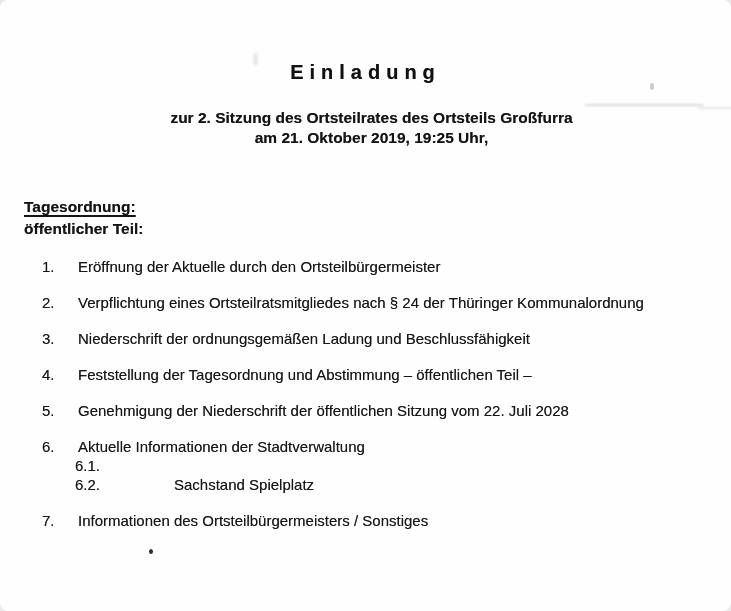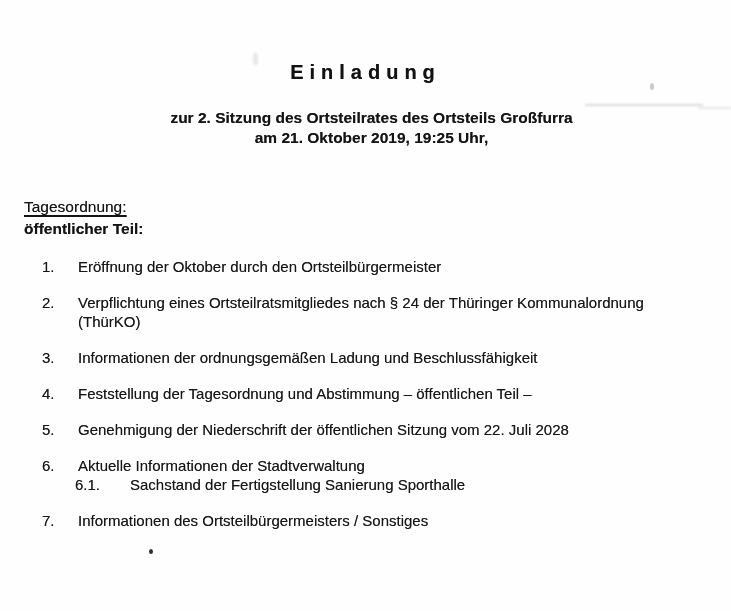--- a/index.html
+++ b/index.html
@@ -5,20 +5,21 @@
   html,body { margin:0; padding:0; background:#e8e8e8; }
   .page {
     position:relative;
     width:731px; height:611px;
     margin:0 auto;
     background:#fefefe;
     overflow:hidden;
     font-family:"Liberation Sans","DejaVu Sans",sans-serif;
     color:#161616;
     text-shadow:0 0 0.4px rgba(0,0,0,0.55); 
+    border-radius:8px;
   }
   .title {
     margin:0;
     padding-top:61px;
     text-align:center;
     font-size:20px;
     font-weight:700;
     letter-spacing:6px;
     color:#121212;
   }
@@ -27,41 +28,41 @@
     text-align:center;
     font-size:15.5px;
     font-weight:700;
     line-height:20px;
     color:#141414;
     margin-left:12px;
   }
   .agenda-heading {
     margin:50px 0 0 24px;
     font-size:15.5px;
-    font-weight:400;
+    font-weight:700;
     text-decoration:underline;
     text-underline-offset:3px;
     text-decoration-thickness:1.5px;
     color:#141414;
   }
   .section-heading {
     margin:4px 0 0 24px;
     font-size:15.5px;
     font-weight:700;
     color:#141414;
   }
   .agenda-list {
     margin:19px 8px 0 42px;
     font-size:15px;
     line-height:19px;
   }
   .item { display:flex; margin-bottom:17px; }
   .item .num { flex:none; width:36px; }
   .item .body { flex:1; }
-  .subitem { display:flex; margin-left:-3px; }
+  .subitem { display:flex; margin-left:-3px;gap:44px; }
   .subitem .num { flex:none; width:55px; }
   
   .artifact { position:absolute; pointer-events:none; }
   .streak1 { left:585px; top:104px; width:118px; height:2px;
              background:rgba(125,125,125,0.28); filter:blur(1px); }
   .streak2 { left:698px; top:107px; width:33px; height:2px;
              background:rgba(150,150,150,0.22); filter:blur(1px); }
   .speck1  { left:650px; top:83px; width:4px; height:7px;
              background:rgba(110,110,110,0.35); border-radius:50%; filter:blur(0.5px); }
   .speck2  { left:253px; top:52px; width:5px; height:14px;
@@ -82,55 +83,57 @@
   </div>
 
   <div class="agenda-heading">Tagesordnung:</div>
 
   <div class="section-heading">öffentlicher Teil:</div>
 
   <div class="agenda-list" id="agenda-list">
       <div class="item">
         <span class="num">1.</span>
         <span class="body">
-          <div>Eröffnung der Oktober durch den Ortsteilbürgermeister</div>
+          <div>Eröffnung der Aktuelle durch den Ortsteilbürgermeister</div>
         </span>
       </div>
       <div class="item">
         <span class="num">2.</span>
         <span class="body">
           <div>Verpflichtung eines Ortsteilratsmitgliedes nach § 24 der Thüringer Kommunalordnung</div>
-          <div>(ThürKO)</div>
         </span>
       </div>
       <div class="item">
         <span class="num">3.</span>
         <span class="body">
-          <div>Informationen der ordnungsgemäßen Ladung und Beschlussfähigkeit</div>
+          <div>Niederschrift der ordnungsgemäßen Ladung und Beschlussfähigkeit</div>
         </span>
       </div>
       <div class="item">
         <span class="num">4.</span>
         <span class="body">
           <div>Feststellung der Tagesordnung und Abstimmung – öffentlichen Teil –</div>
         </span>
       </div>
       <div class="item">
         <span class="num">5.</span>
         <span class="body">
           <div>Genehmigung der Niederschrift der öffentlichen Sitzung vom 22. Juli 2028</div>
         </span>
       </div>
       <div class="item">
         <span class="num">6.</span>
         <span class="body">
           <div>Aktuelle Informationen der Stadtverwaltung</div>
           <div class="subitem">
             <span class="num">6.1.</span>
-            <span>Sachstand der Fertigstellung Sanierung Sporthalle</span>
+          </div>
+          <div class="subitem">
+            <span class="num">6.2.</span>
+            <span>Sachstand Spielplatz</span>
           </div>
         </span>
       </div>
       <div class="item">
         <span class="num">7.</span>
         <span class="body">
           <div>Informationen des Ortsteilbürgermeisters / Sonstiges</div>
         </span>
       </div>
     </div>

